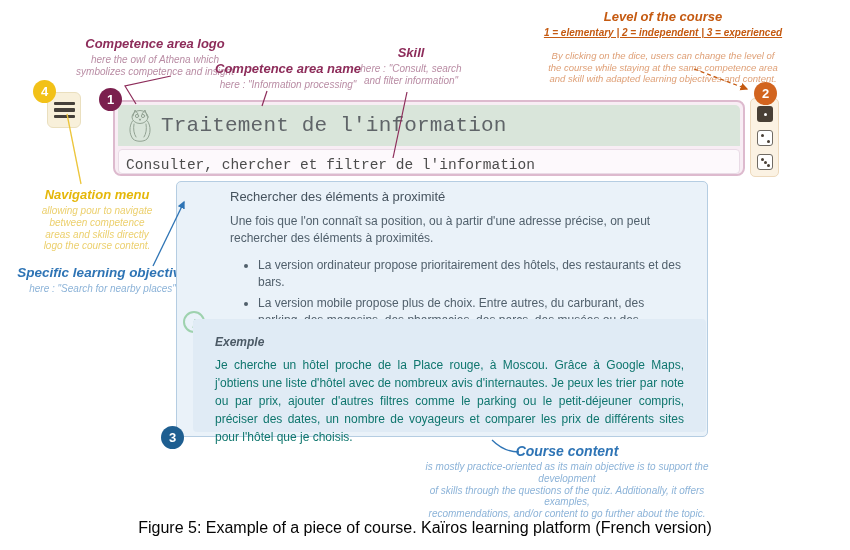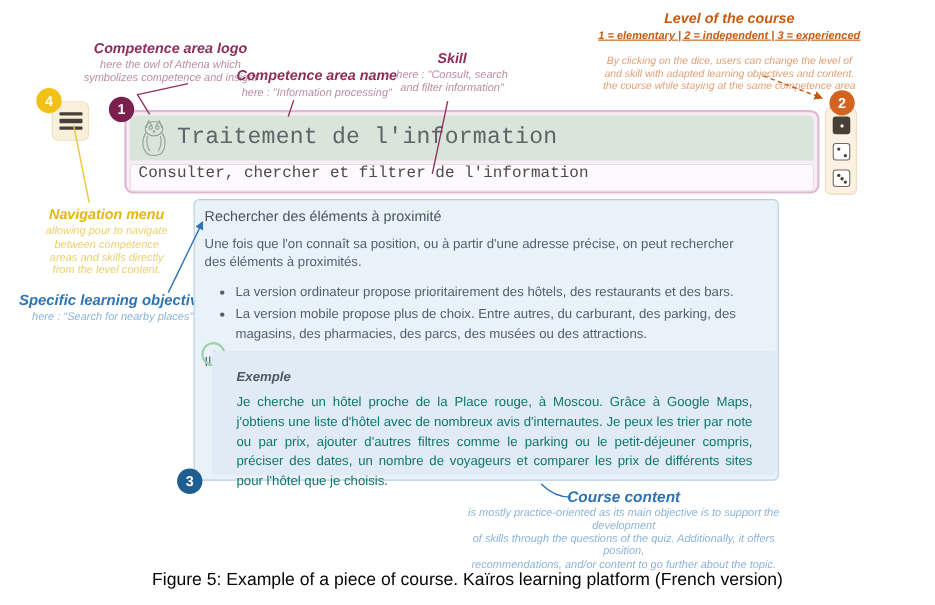--- a/index.html
+++ b/index.html
@@ -44,40 +44,40 @@
   .area-header{
     position:absolute;left:3px;top:3px;right:3px;height:41px;
     background:#d9e5da;border-radius:5px 5px 0 0;
     display:flex;align-items:center;
   }
   .area-title{font-size:21px;color:#5f6468;margin-left:8px;letter-spacing:.2px;}
   .owl{margin-left:9px;flex:0 0 auto;}
   .skill-bar{
     position:absolute;left:3px;right:3px;top:47px;height:25px;
     background:#fdf9fc;border:1px solid #e9dbe6;border-radius:4px;box-sizing:border-box;
-    display:flex;align-items:flex-start;
+    display:flex;align-items:flex-end;
   }
   .skill-title{font-size:14.5px;color:#4c4c4c;margin-left:7px;}
   
   .dice-panel{
     position:absolute;left:750px;top:98px;width:29px;height:79px;
     background:#fbf2e3;border:1px solid #edd9bc;border-radius:5px;box-sizing:border-box;z-index:10;
   }
   .die{position:absolute;left:6px;width:16px;height:16px;border-radius:3px;box-sizing:border-box;cursor:pointer;}
   .die-selected{background:#483f35;}
   .die-plain{background:#ffffff;border:1.2px solid #6f6a63;}
   .die .dot{position:absolute;width:3px;height:3px;border-radius:50%;background:#483f35;}
   .die-selected .dot{background:#ffffff;}
   
   .content-box{
     position:absolute;left:176px;top:181px;width:532px;height:256px;
     background:#eaf2f9;border:1px solid #b5cde2;border-radius:5px;box-sizing:border-box;
     color:#51606c;z-index:10;
   }
-  .content-inner{padding:7px 26px 0 9px;}
+  .content-inner{padding:7px 26px 0 9px;margin-left:44px;}
   .obj-title{font-size:13px;color:#46535e;margin:0 0 9px 0;}
   .content-box p{font-size:12px;margin:0 0 8px 0;line-height:1.45;}
   .content-box ul{margin:9px 0 9px 0;padding-left:28px;font-size:12px;line-height:1.45;}
   .content-box li{margin-bottom:3px;}
   .info-icon{
     position:absolute;left:6px;top:129px;width:22px;height:22px;border-radius:50%;
     border:2px solid #9ed2ae;color:#9ed2ae;font-size:13px;font-style:italic;font-weight:bold;
     text-align:center;line-height:22px;background:transparent;box-sizing:border-box;
   }
   .example-box{
@@ -129,41 +129,41 @@
 <div class="ann ann-magenta" style="left:336px;top:46px;width:150px;">
   <div class="t">Skill</div>
   <div class="d">here : "Consult, search</div>
   <div class="d">and filter information"</div>
 </div>
 
 <div class="ann ann-orange" style="left:508px;top:10px;width:310px;">
   <div class="t">Level of the course</div>
   <div class="legend">1 = elementary  |  2 = independent  |  3 = experienced</div>
   <div class="d">By clicking on the dice, users can change the level of</div>
+  <div class="d">the course while staying at the same competence area</div>
   <div class="d">and skill with adapted learning objectives and content.</div>
-  <div class="d">the course while staying at the same competence area</div>
 </div>
 
 <div class="ann ann-yellow" style="left:7px;top:188px;width:180px;">
   <div class="t">Navigation menu</div>
   <div class="d">allowing pour to navigate</div>
   <div class="d">between competence</div>
   <div class="d">areas and skills directly</div>
-  <div class="d">from the level content.</div>
+  <div class="d">logo the course content.</div>
 </div>
 
 <div class="ann ann-blue" style="left:0px;top:265px;width:205px;">
   <div class="t" style="font-size:13.5px">Specific learning objective</div>
   <div class="d">here : "Search for nearby places"</div>
 </div>
 
 <div class="ann ann-blue" style="left:411px;top:443px;width:312px;">
   <div class="t" style="font-size:14px">Course content</div>
   <div class="d">is mostly practice-oriented as its main objective is to support the development</div>
-  <div class="d">of skills through the questions of the quiz. Additionally, it offers position,</div>
+  <div class="d">of skills through the questions of the quiz. Additionally, it offers examples,</div>
   <div class="d">recommendations, and/or content to go further about the topic.</div>
 </div>
 
 <div class="marker" style="left:33px;top:80px;background:#f2c118;">
   <span>4</span>
 </div>
 <div class="marker" style="left:99px;top:88px;background:#7b1f4e;">
   <span>1</span>
 </div>
 <div class="marker" style="left:754px;top:82px;background:#d2641f;">

